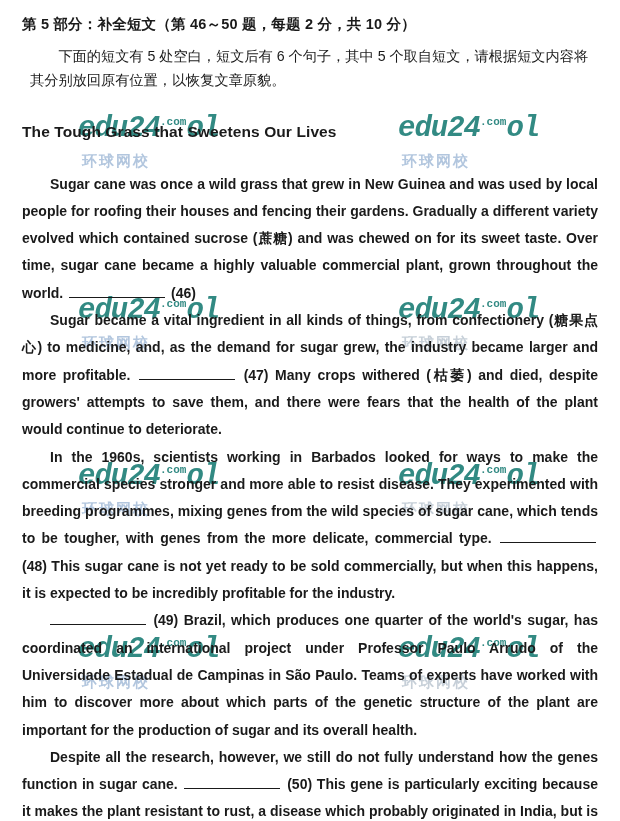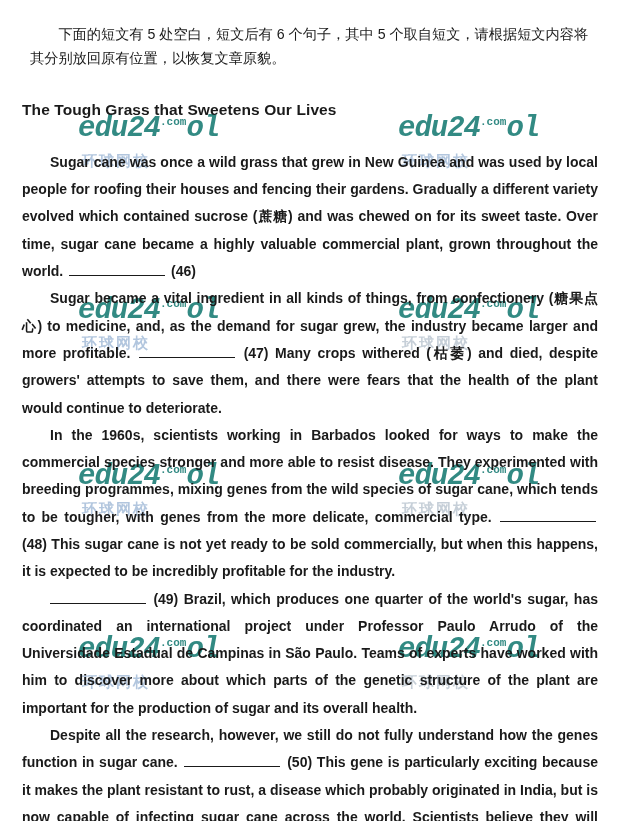--- a/index.html
+++ b/index.html
@@ -135,20 +135,21 @@
 
   <div class="wm wm-logo" style="left:398px; top:460px;"><span>edu24</span><span class="sup">.com</span><span>ol</span></div>
   <div class="wm wm-cn gray" style="left:402px; top:500px;"><span>环球网校</span></div>
 
   <div class="wm wm-logo" style="left:78px; top:633px;"><span>edu24</span><span class="sup">.com</span><span>ol</span></div>
   <div class="wm wm-cn" style="left:82px; top:673px;"><span>环球网校</span></div>
 
   <div class="wm wm-logo" style="left:398px; top:633px;"><span>edu24</span><span class="sup">.com</span><span>ol</span></div>
   <div class="wm wm-cn gray" style="left:402px; top:673px;"><span>环球网校</span></div>
 
+  <h1 class="section-heading">第 5 部分：补全短文（第 46～50 题，每题 2 分，共 10 分）</h1>
 
   <p class="instructions">下面的短文有 5 处空白，短文后有 6 个句子，其中 5 个取自短文，请根据短文内容将其分别放回原有位置，以恢复文章原貌。</p>
 
   <div class="title-block">
     <span class="passage-title">The Tough Grass that Sweetens Our Lives</span>
   </div>
 
   <div class="body-text">
 
     <p class="para"><span>Sugar cane was once a wild grass that grew in New Guinea and was used by local people for roofing their houses and fencing their gardens. Gradually a different variety evolved which contained sucrose (蔗糖) and was chewed on for its sweet taste. Over time, sugar cane became a highly valuable commercial plant, grown throughout the world. </span><span class="blank"></span><span> (46)</span></p>

